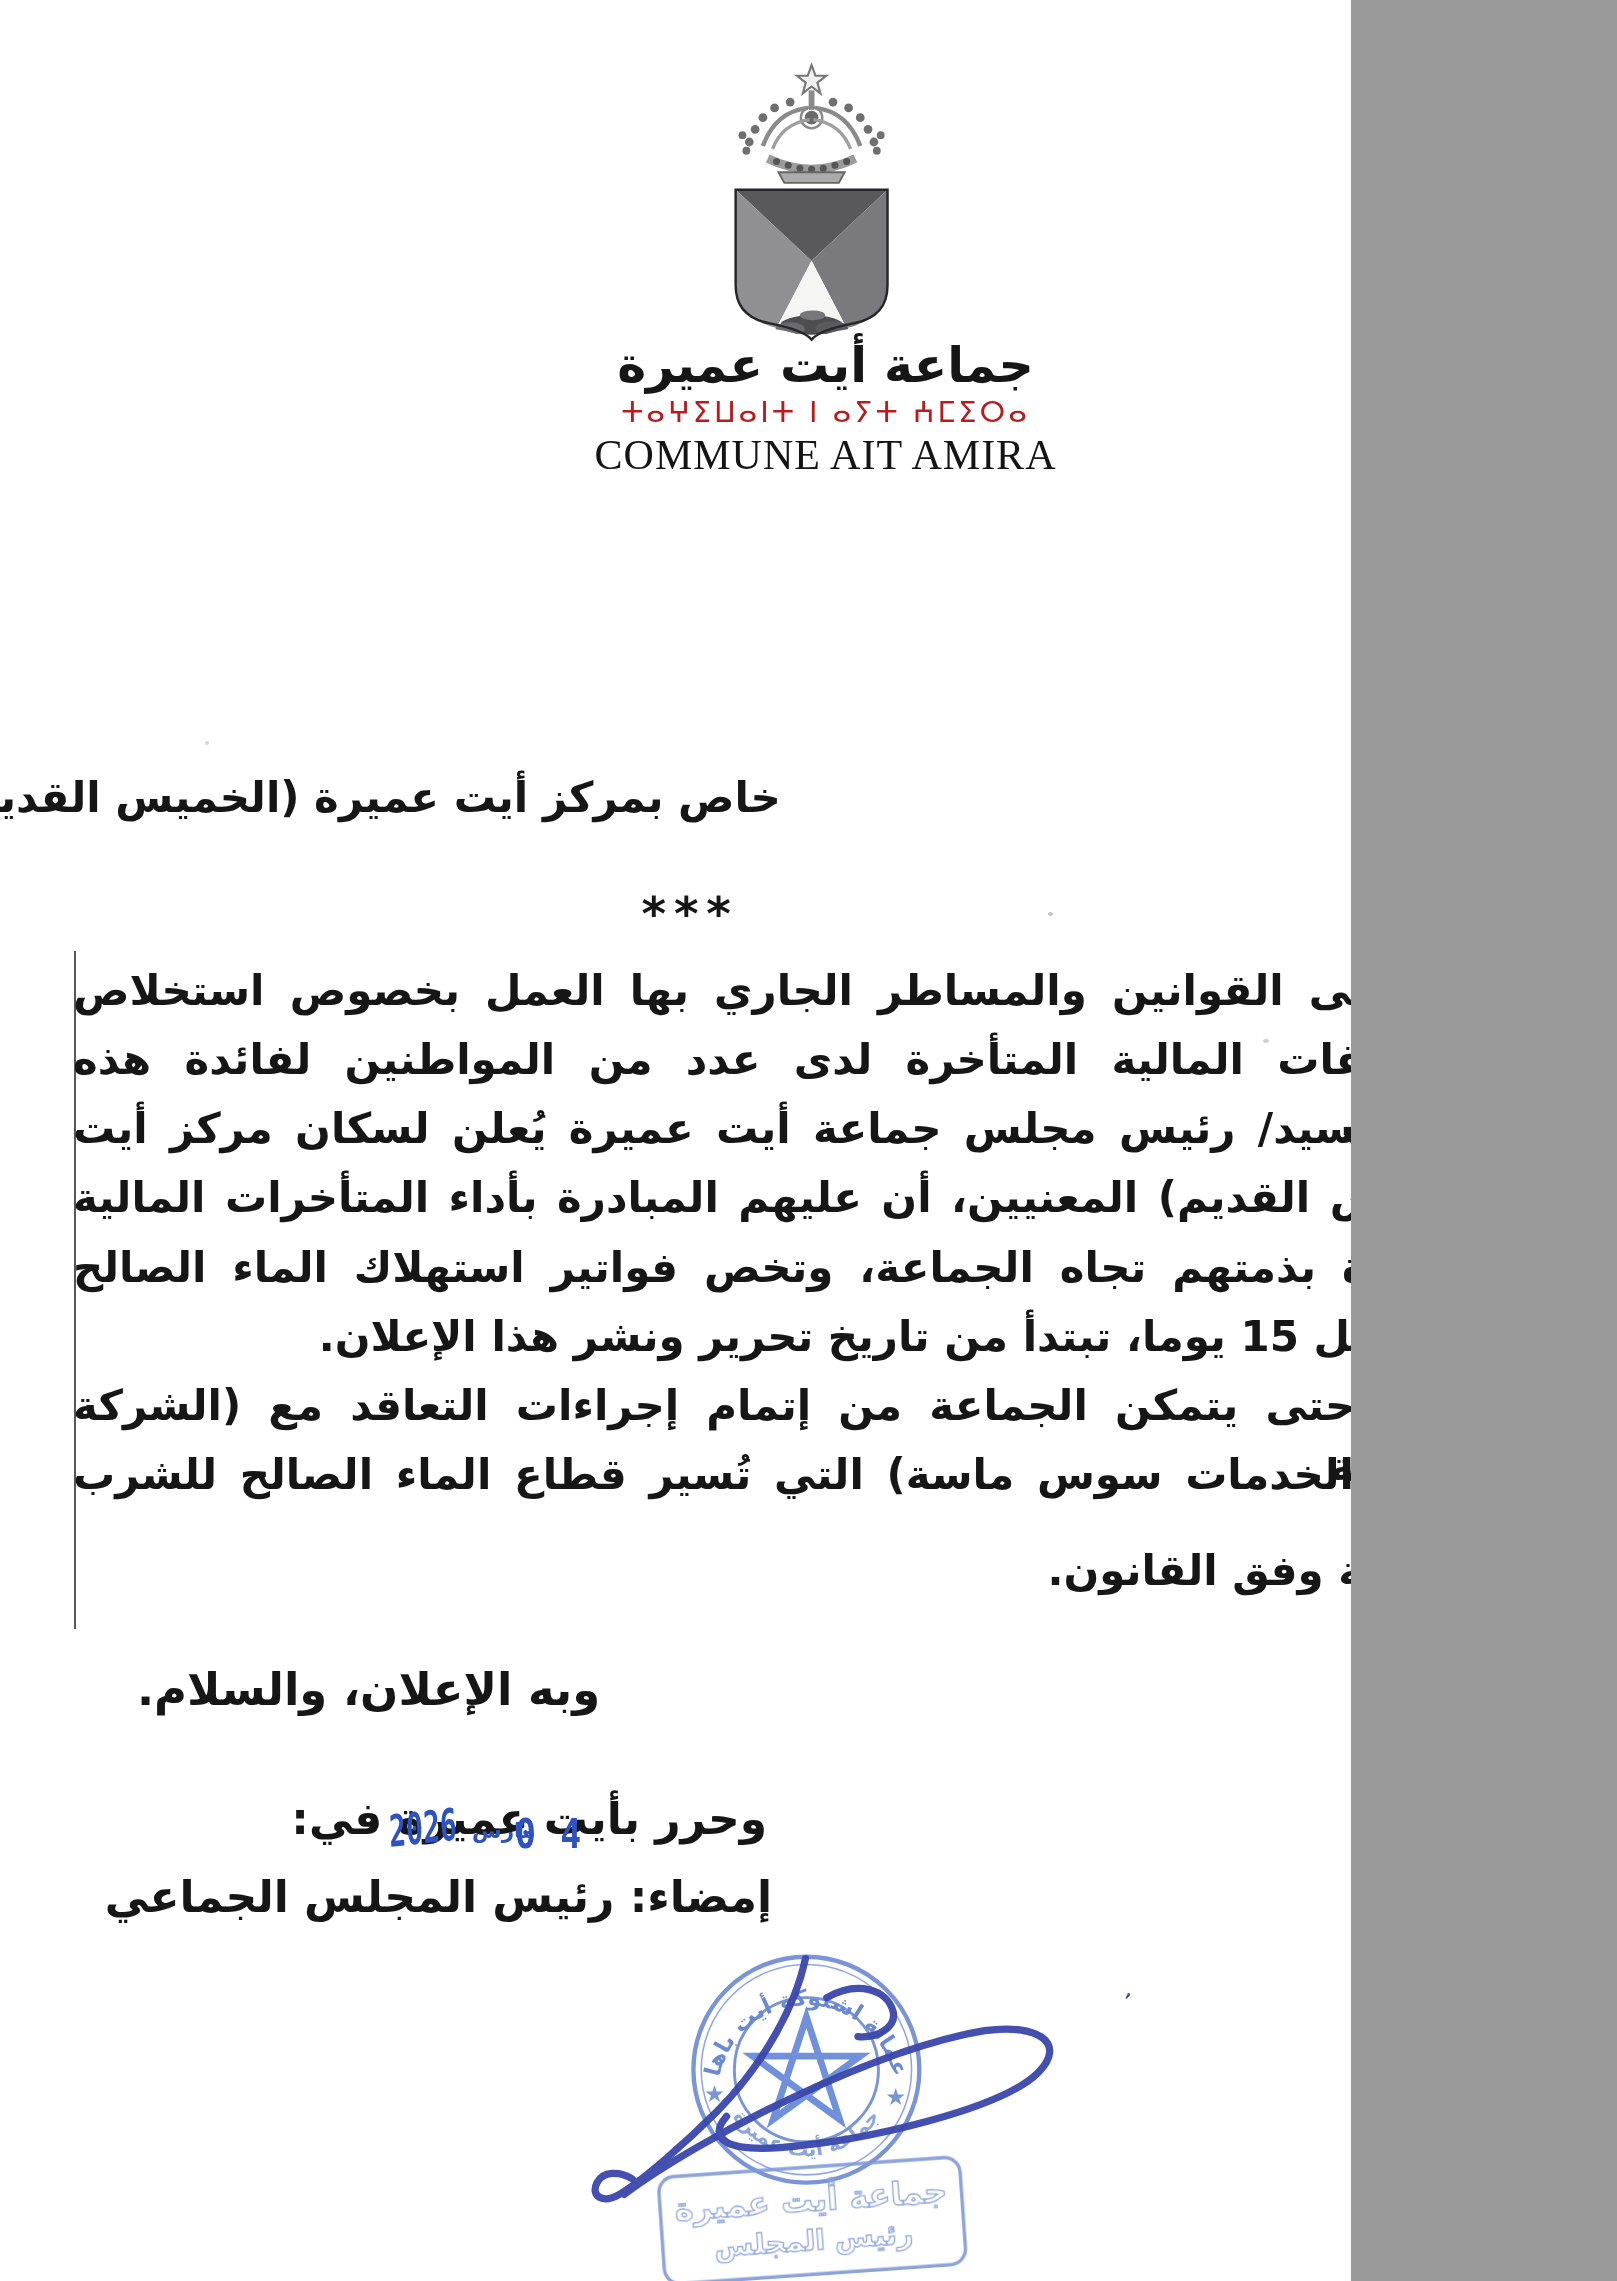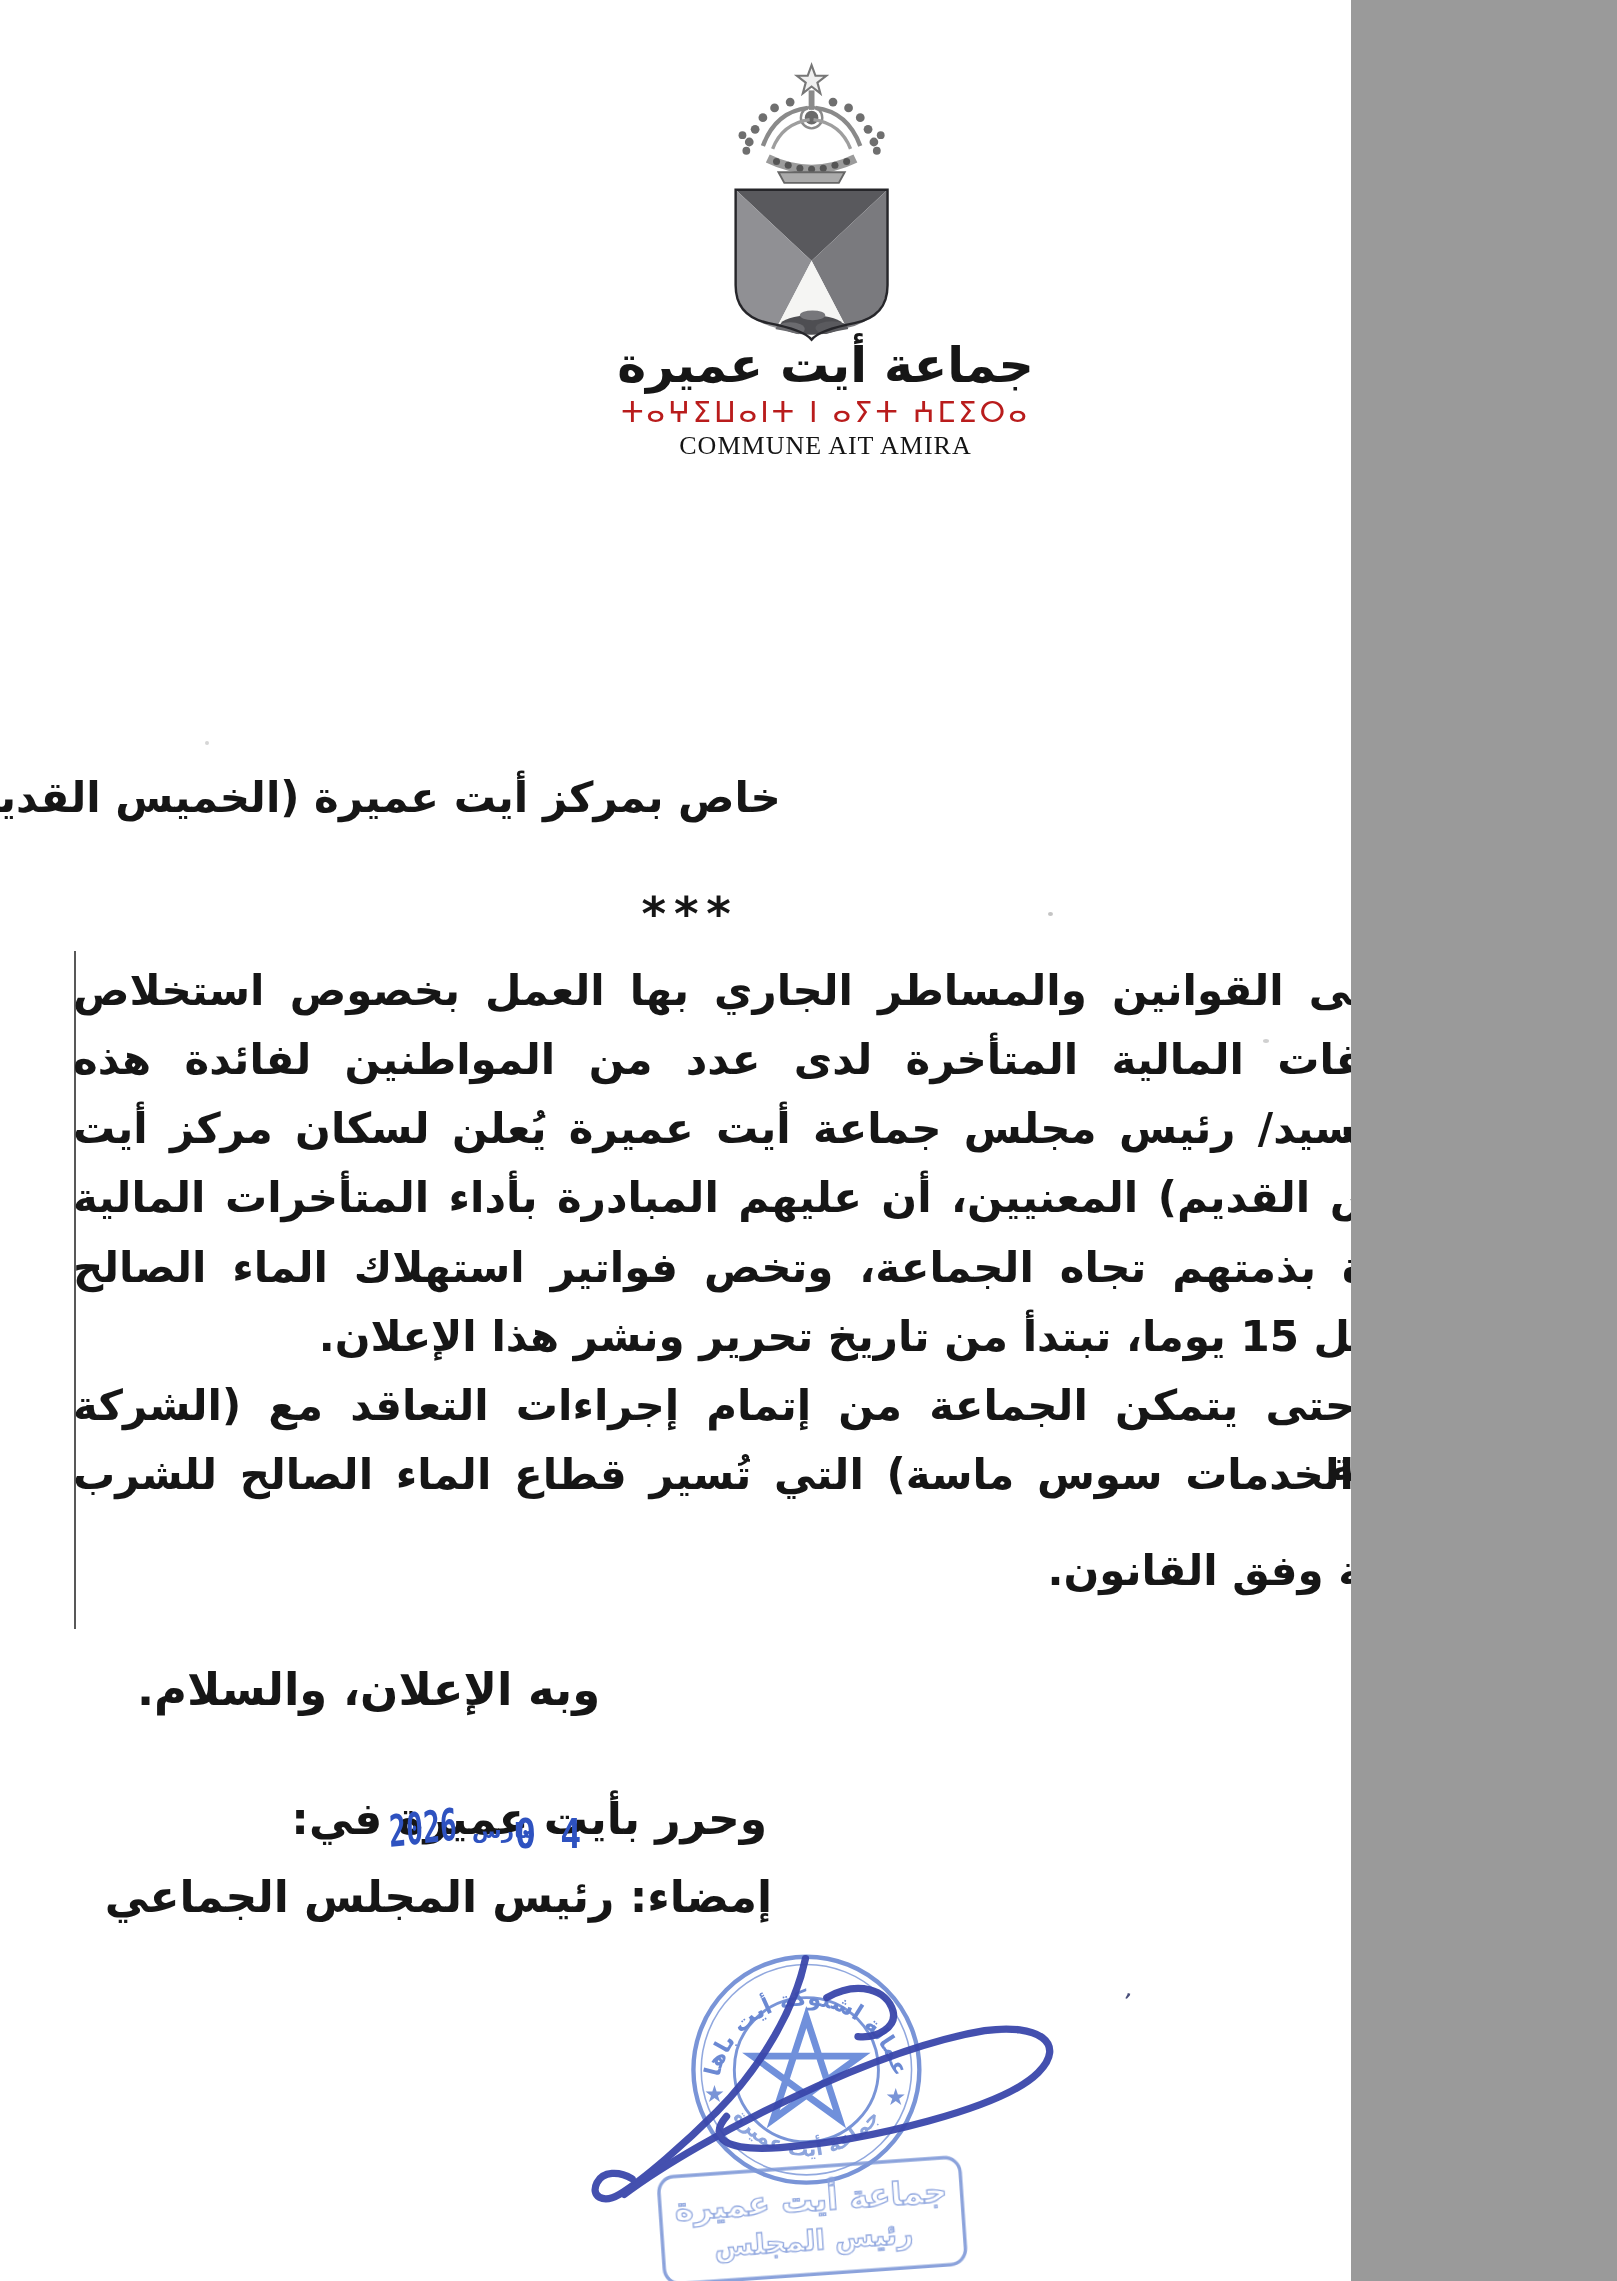--- a/index.html
+++ b/index.html
@@ -19,21 +19,21 @@
   .artifact{position:absolute;background:#2e2e2e;width:2px;}
   .artifact.left{left:74px;top:951px;height:678px;opacity:.8;}
   .artifact.right{left:1519px;top:847px;height:814px;opacity:.7;}
   .speck{position:absolute;background:#8a8a8a;border-radius:50%;}
 
   
   .crest{left:722px;top:51px;width:185px;height:293px;}
   .hdr-wrap{left:406px;top:339px;width:839px;text-align:center;}
   .arabic-name{font-size:49px;font-weight:700;direction:rtl;line-height:1.1;}
   .tifinagh-name{font-size:29px;letter-spacing:2.9px;margin-top:2px;color:#b91c1c;}
-  .latin-name{font-family:"Liberation Serif",serif;font-size:26px;letter-spacing:1px;margin-top:2px;color:#141414;}
+  .latin-name{font-family:"Liberation Serif",serif;font-size:42px;letter-spacing:1px;margin-top:2px;color:#141414;}
 
   .title{left:0;right:0;top:522px;text-align:center;}
   .title span{display:inline-block;direction:rtl;font-size:200px;font-weight:700;line-height:1.05;
     transform:translateX(65px) scaleY(1.08);}
   .subtitle{left:0;right:0;top:773px;text-align:left;}
   .subtitle span{display:inline-block;direction:rtl;font-size:42px;font-weight:700;transform:translateX(-52px);}
   .stars{left:0;right:0;top:886px;text-align:center;}
   .stars span{display:inline-block;font-size:47px;font-weight:700;letter-spacing:7.8px;transform:translateX(14.6px);}
 
   

